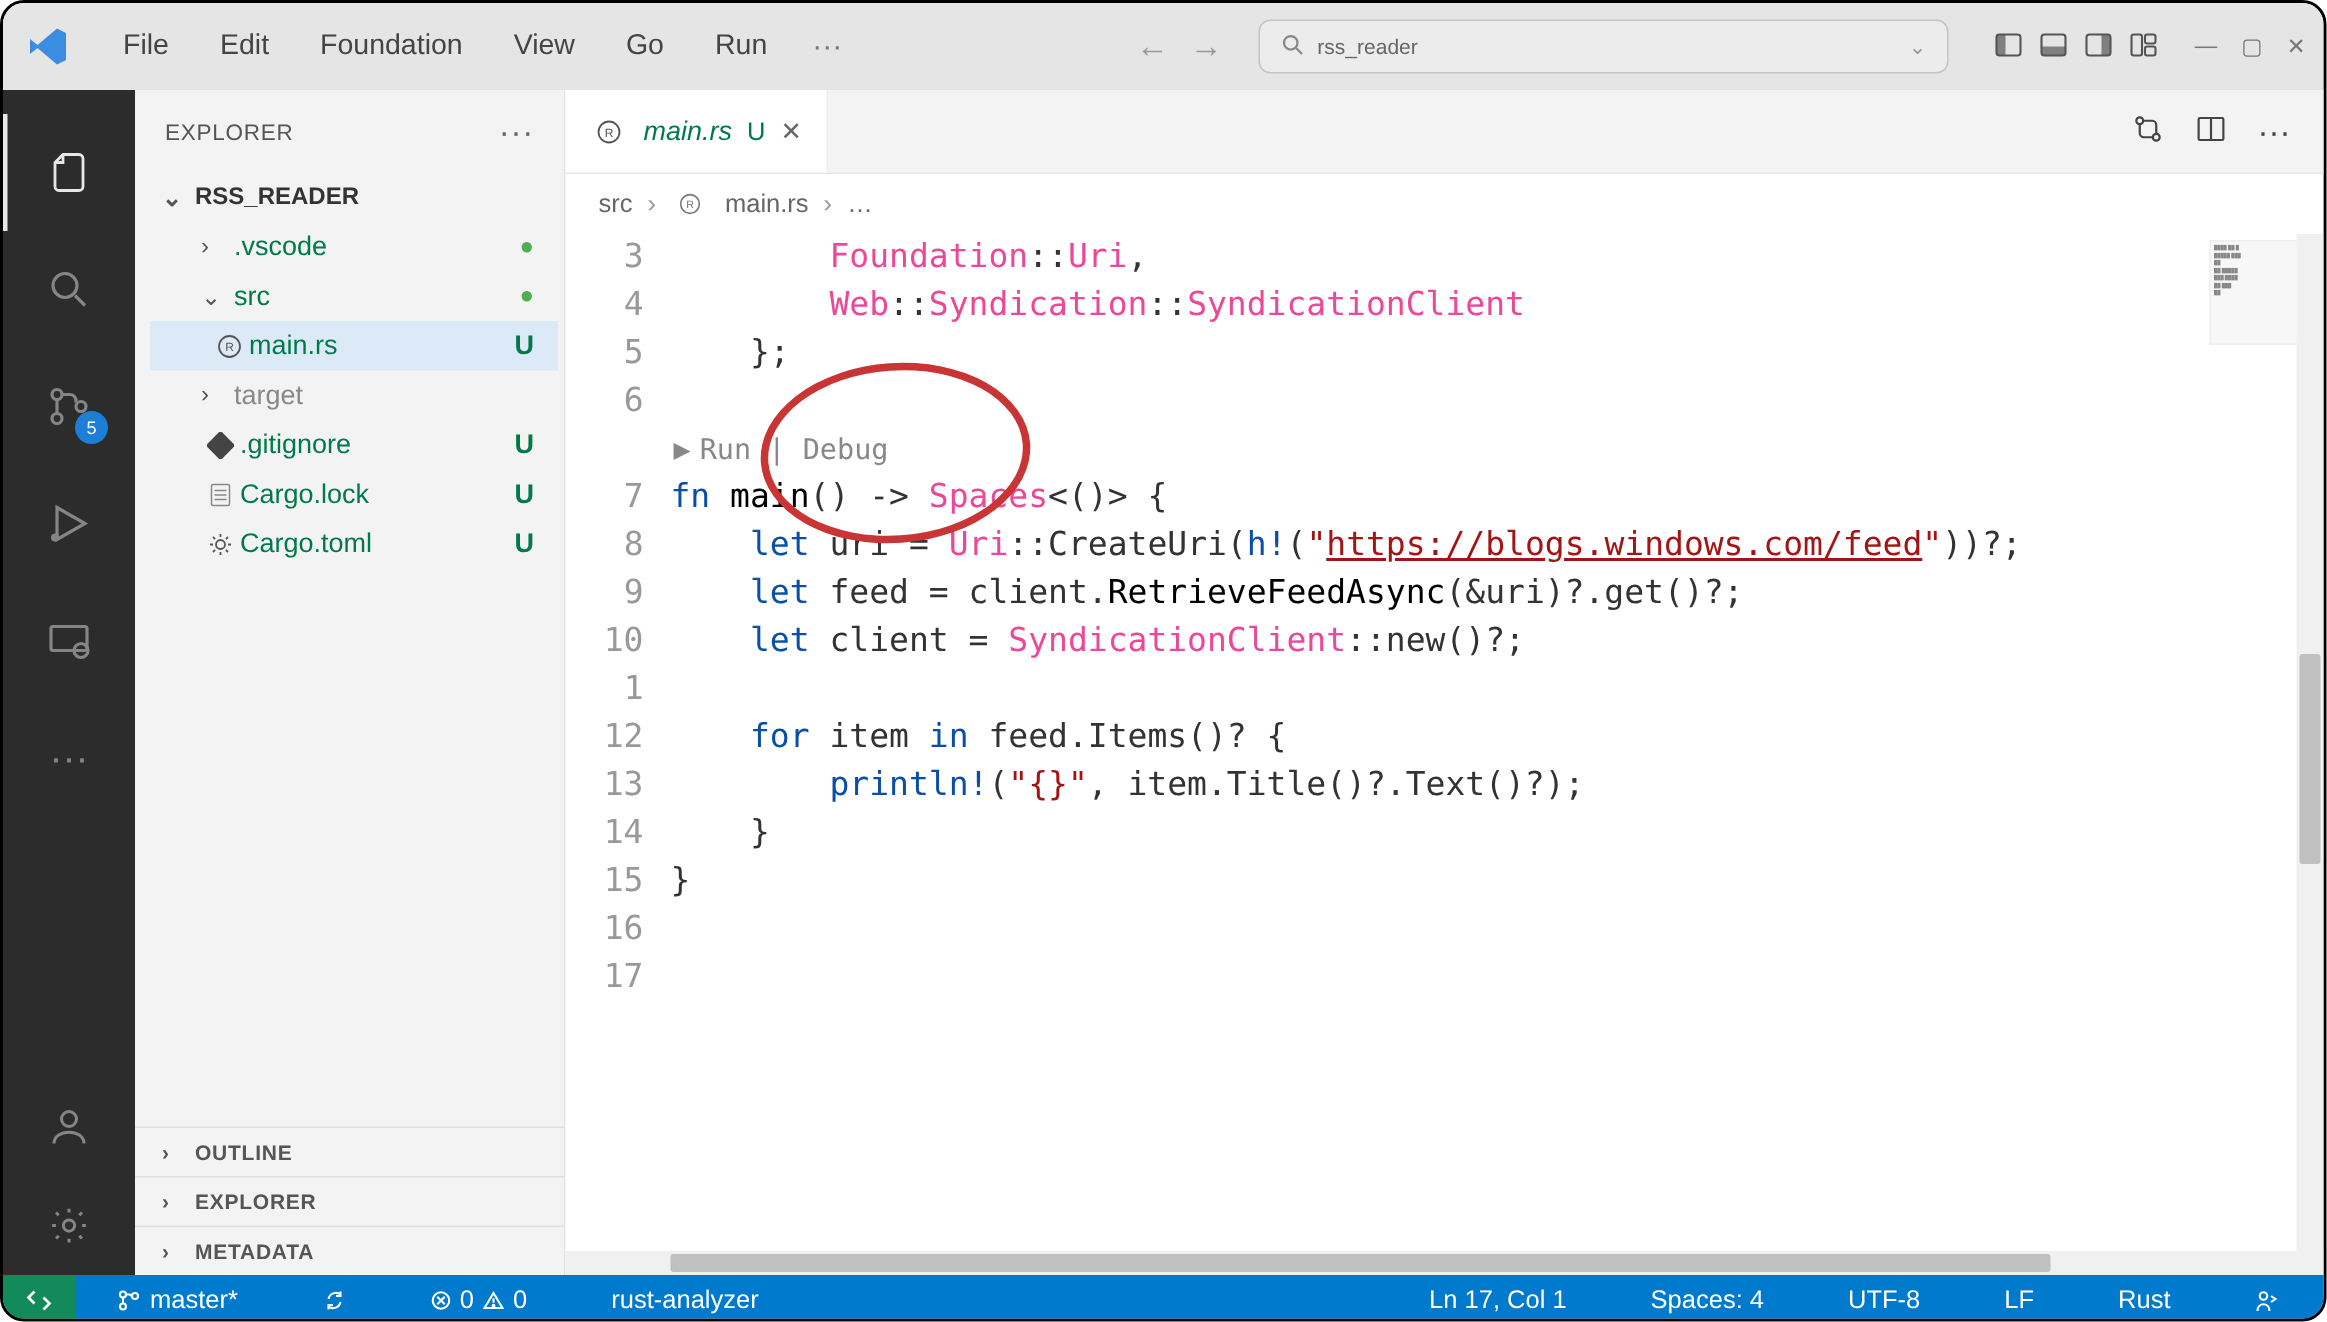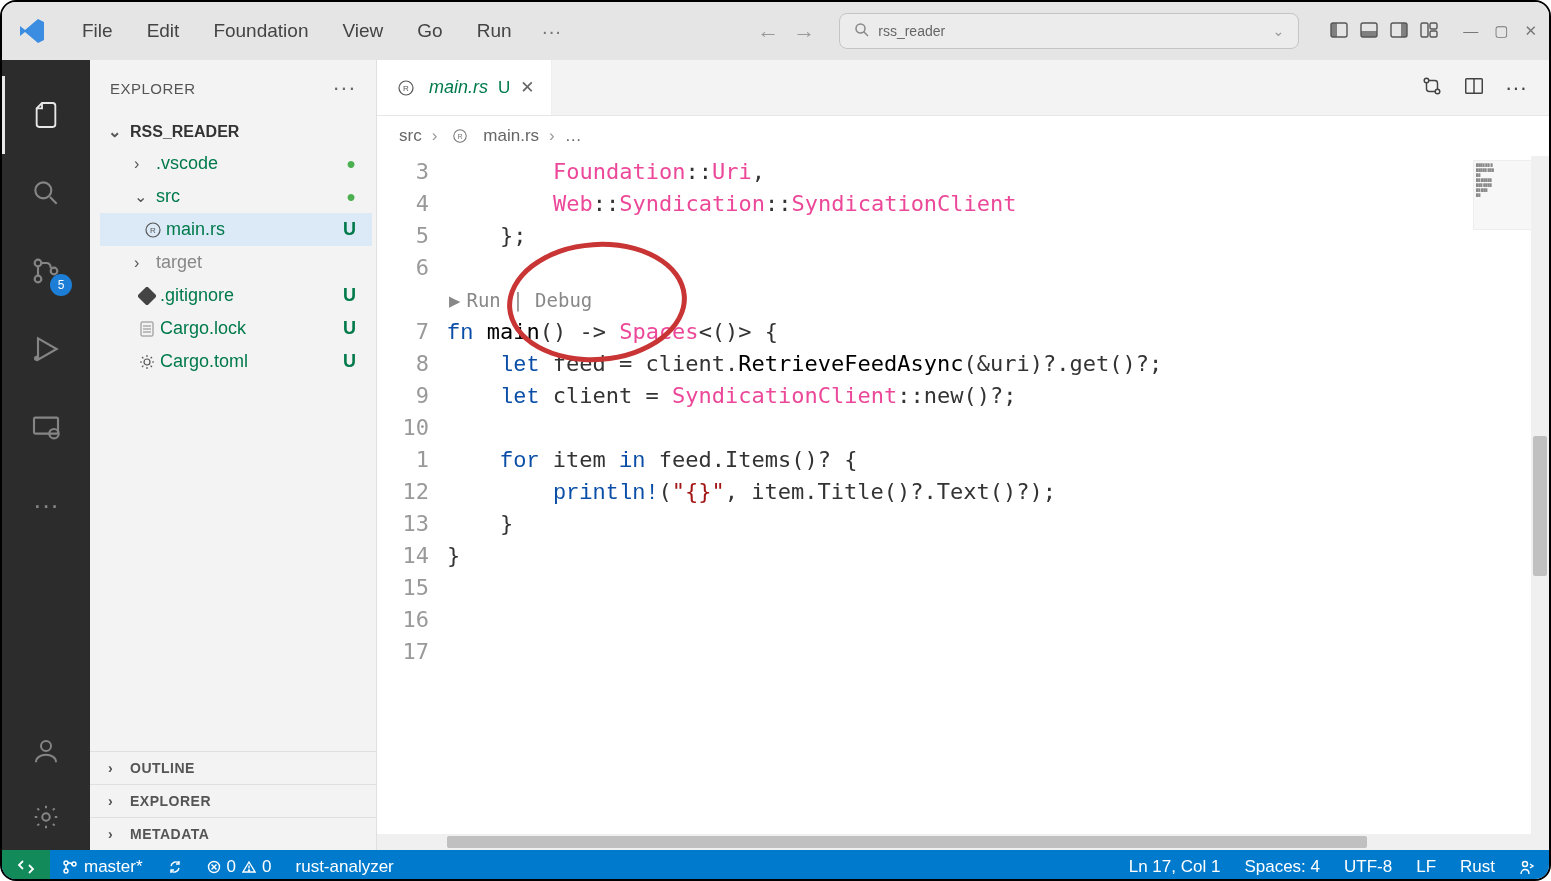--- a/index.html
+++ b/index.html
@@ -207,21 +207,21 @@
 }
 .gutter {
   width: 70px;
   text-align: right;
   padding-right: 18px;
   color: #999;
 }
 .gutter div { height: 32px; }
 .code-content { flex: 1; position: relative; }
 .code-line { height: 32px; white-space: pre; }
-.tok-kw { color: #0a4ea7; font-family: Liberation Mono, monospace; }
+.tok-kw { color: #0a4ea7; }
 .tok-fn { color: #000000; }
 .tok-type { color: #ec4899; }
 .tok-str { color: #a31515; }
 .tok-url { color: #a31515; text-decoration: underline; }
 .codelens {
   color: #888;
   font-size: 19px;
   height: 32px;
   display: flex;
   align-items: center;
@@ -280,21 +280,21 @@
   display: flex;
   align-items: center;
   font-size: 17px;
 }
 .sb-remote {
   width: 48px;
   height: 100%;
   background: #128a59;
   display: flex; align-items: center; justify-content: center;
 }
-.sb-item { padding: 0 12px; display: flex; align-items: center; gap: 6px; cursor: pointer; }
+.sb-item { padding: 0 28px; display: flex; align-items: center; gap: 6px; cursor: pointer; }
 .sb-spacer { flex: 1; }
 </style>
 </head>
 <body>
 
 <div class="titlebar">
   <div class="vscode-logo">
     <svg width="30" height="30" viewBox="0 0 30 30">
         <path d="M21 3 L27 6 V24 L21 27 L8 16 L3 20 V10 L8 14 Z" fill="#3b8de2"></path>
       </svg>
@@ -549,20 +549,21 @@
           <div class="code-line"><span>        </span><span class="tok-type">Web</span><span>::</span><span class="tok-type">Syndication</span><span>::</span><span class="tok-type">SyndicationClient</span></div>
           <div class="code-line"><span>    };</span></div>
           <div class="code-line"></div>
           <div class="codelens">
               <span class="play">▶</span>
               <span>Run</span>
               <span>&nbsp;|&nbsp;</span>
               <span>Debug</span>
             </div>
           <div class="code-line"><span class="tok-kw">fn</span><span class="tok-fn"> main</span><span>() </span><span>-&gt; </span><span class="tok-type">Spaces</span><span>&lt;()&gt; {</span></div>
+          <div class="code-line"><span>    </span><span class="tok-kw">let</span><span> uri </span><span>= </span><span class="tok-type">Uri</span><span>::CreateUri(</span><span class="tok-kw">h!</span><span>(</span><span class="tok-str">"</span><span class="tok-url">https://blogs.windows.com/feed</span><span class="tok-str">"</span><span>))?;</span></div>
           <div class="code-line"><span>    </span><span class="tok-kw">let</span><span> feed </span><span>= client.</span><span class="tok-fn">RetrieveFeedAsync</span><span>(&amp;uri)?.get()?;</span></div>
           <div class="code-line"><span>    </span><span class="tok-kw">let</span><span> client </span><span>= </span><span class="tok-type">SyndicationClient</span><span>::new()?;</span></div>
           <div class="code-line"></div>
           <div class="code-line"><span>    </span><span class="tok-kw">for</span><span> item </span><span class="tok-kw">in</span><span> feed.Items()? {</span></div>
           <div class="code-line"><span>        </span><span class="tok-kw">println!</span><span>(</span><span class="tok-str">"{}"</span><span>, item.Title()?.Text()?);</span></div>
           <div class="code-line"><span>    }</span></div>
           <div class="code-line"><span>}</span></div>
           <div class="code-line"></div>
           <div class="red-circle"></div>
         </div>

